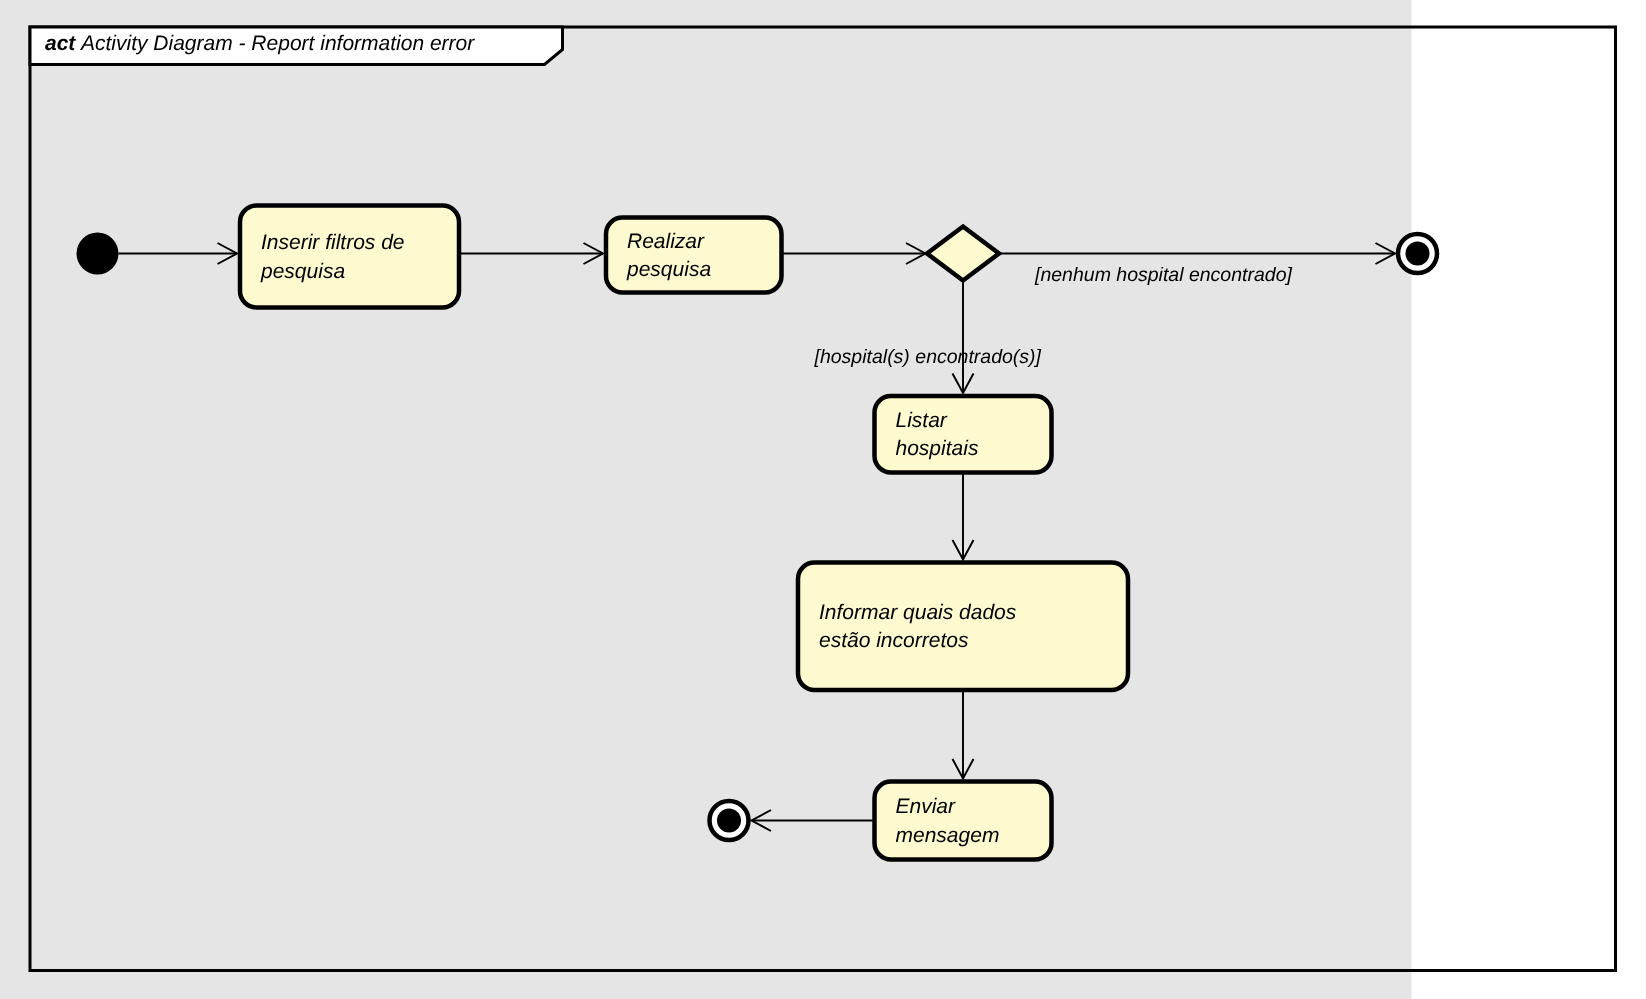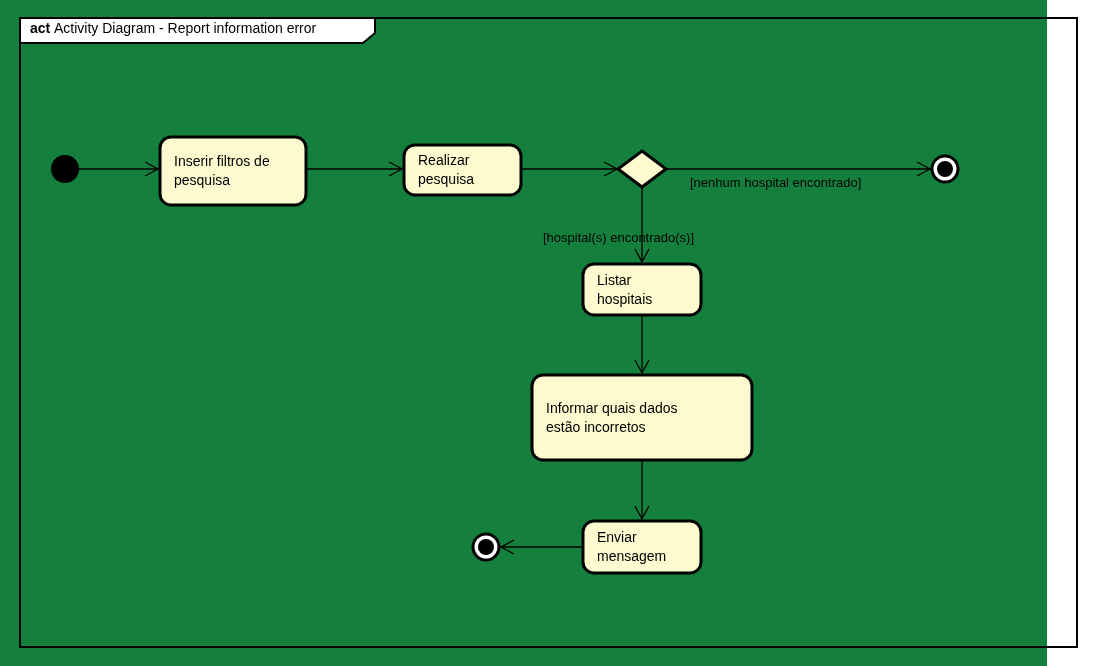--- a/index.html
+++ b/index.html
@@ -9,23 +9,24 @@
     background: #ffffff;
   }
   body {
     width: 1097px;
     height: 666px;
     font-family: "Liberation Sans", sans-serif;
     overflow: hidden;
   }
   #diagram-root {
     position: relative;
-    width: 1047px;
+    width: 941px;
     height: 666px;
-    background: #15803d;
+    background: #e5e5e5;
+    font-style: italic;
   }
   svg#uml-canvas {
     display: block;
     width: 1097px;
     height: 666px;
   }
   .frame-border {
     fill: none;
     stroke: #000000;
     stroke-width: 2;

